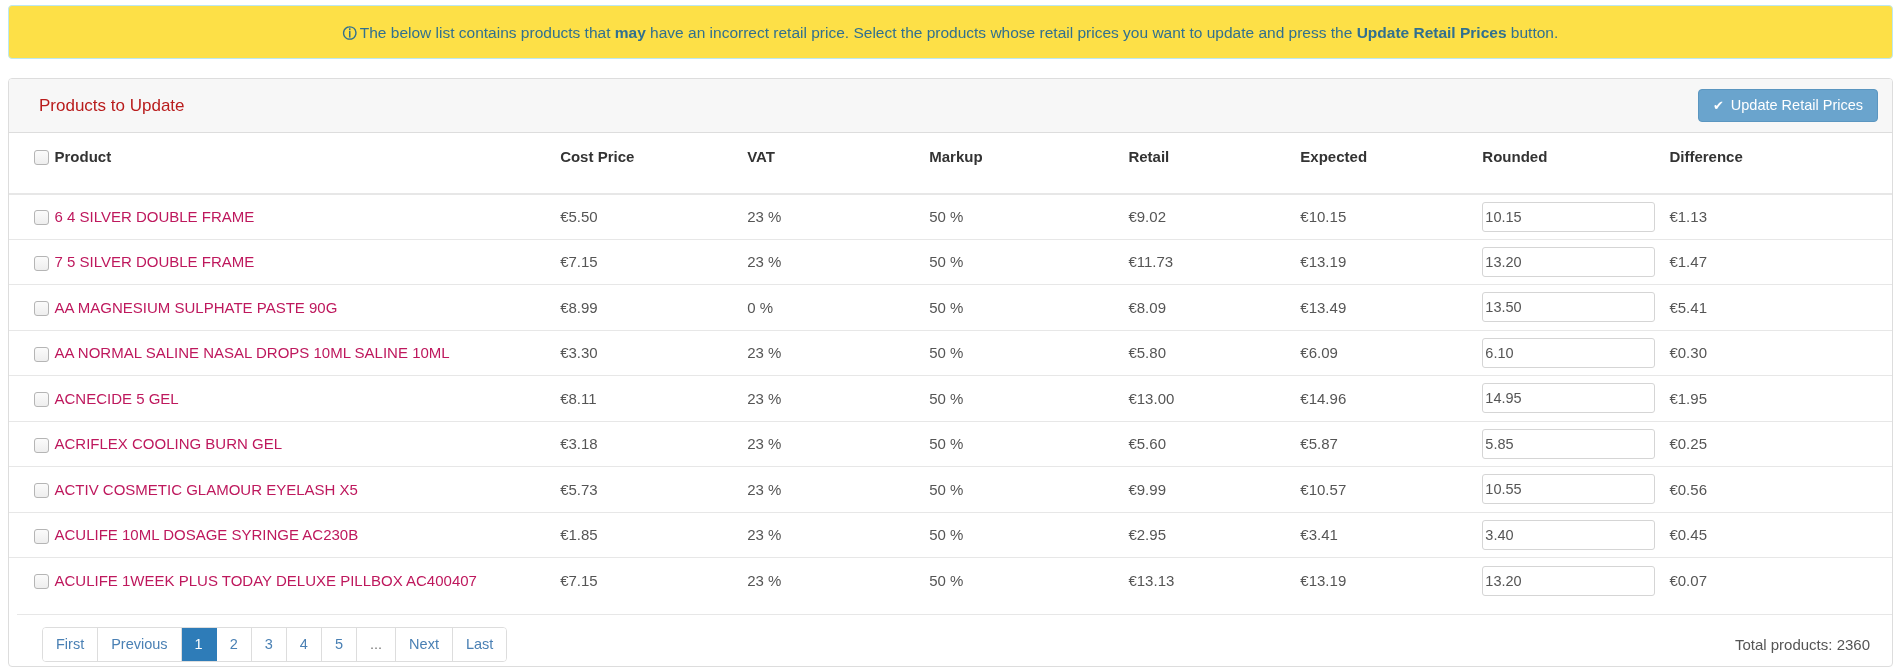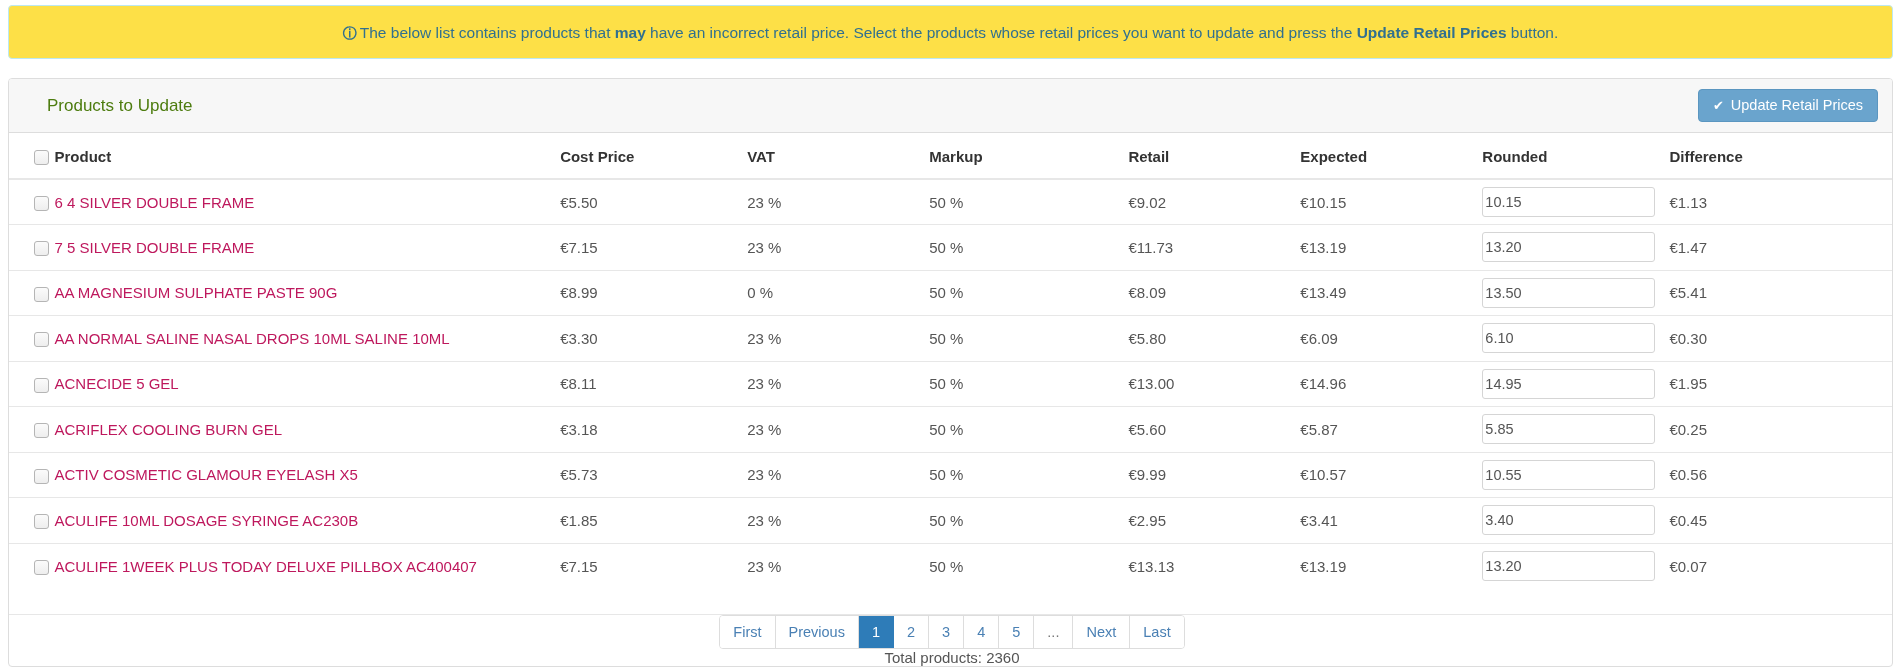--- a/index.html
+++ b/index.html
@@ -57,23 +57,23 @@
     border-bottom: 1px solid #dddddd;
     height: 54px;
     padding: 0 14px;
     display: flex;
     align-items: center;
     justify-content: space-between;
     border-radius: 3px 3px 0 0;
   }
   .panel-title {
     font-size: 17px;
-    color: #4d7c0f;
+    color: #b91c1c;
     font-weight: normal;
-    margin: 16px;
+    margin: 8px;
     padding-left: 8px;
   }
   .btn-primary {
     background: #6aa4cd;
     border: 1px solid #5b96c0;
     color: #ffffff;
     font-size: 14.5px;
     border-radius: 4px;
     padding: 8px 14px;
     cursor: pointer;
@@ -97,21 +97,21 @@
     text-align: left;
     vertical-align: middle;
     font-size: 15px;
     padding: 0;
   }
   table.data thead th {
     font-weight: bold;
     color: #333333;
     height: 46px;
     padding-top: 14px;
-    padding-bottom: 13px;
+    padding-bottom: 28px;
     border-bottom: 2px solid #e7e7e7;
     vertical-align: bottom;
   }
   table.data tbody td {
     height: 45.5px;
     border-top: 1px solid #e7e7e7;
     color: #555555;
   }
   table.data tbody tr:first-child td { border-top: none; }
 
@@ -155,28 +155,27 @@
     color: #555555;
     font-size: 14.5px;
     font-family: "Liberation Sans", sans-serif;
     padding: 0 2px;
     outline: none;
   }
 
   
   .panel-footer-row {
     position: absolute;
-    left: 0; right: 0; bottom: 0;
+    left: 8px; right: 0; bottom: 0;
     height: 52px;
     display: flex;
     align-items: center;
     justify-content: space-between;
-    padding: 0 22px 0 25px;
+    padding: 8px 22px 0 25px;
     border-top: 1px solid #e7e7e7;
-    flex-direction: column;
   }
   .pagination {
     display: inline-flex;
     border-radius: 4px;
     overflow: hidden;
     border: 1px solid #dddddd;
     background: #ffffff;
   }
   .pg {
     padding: 6px 13px;

